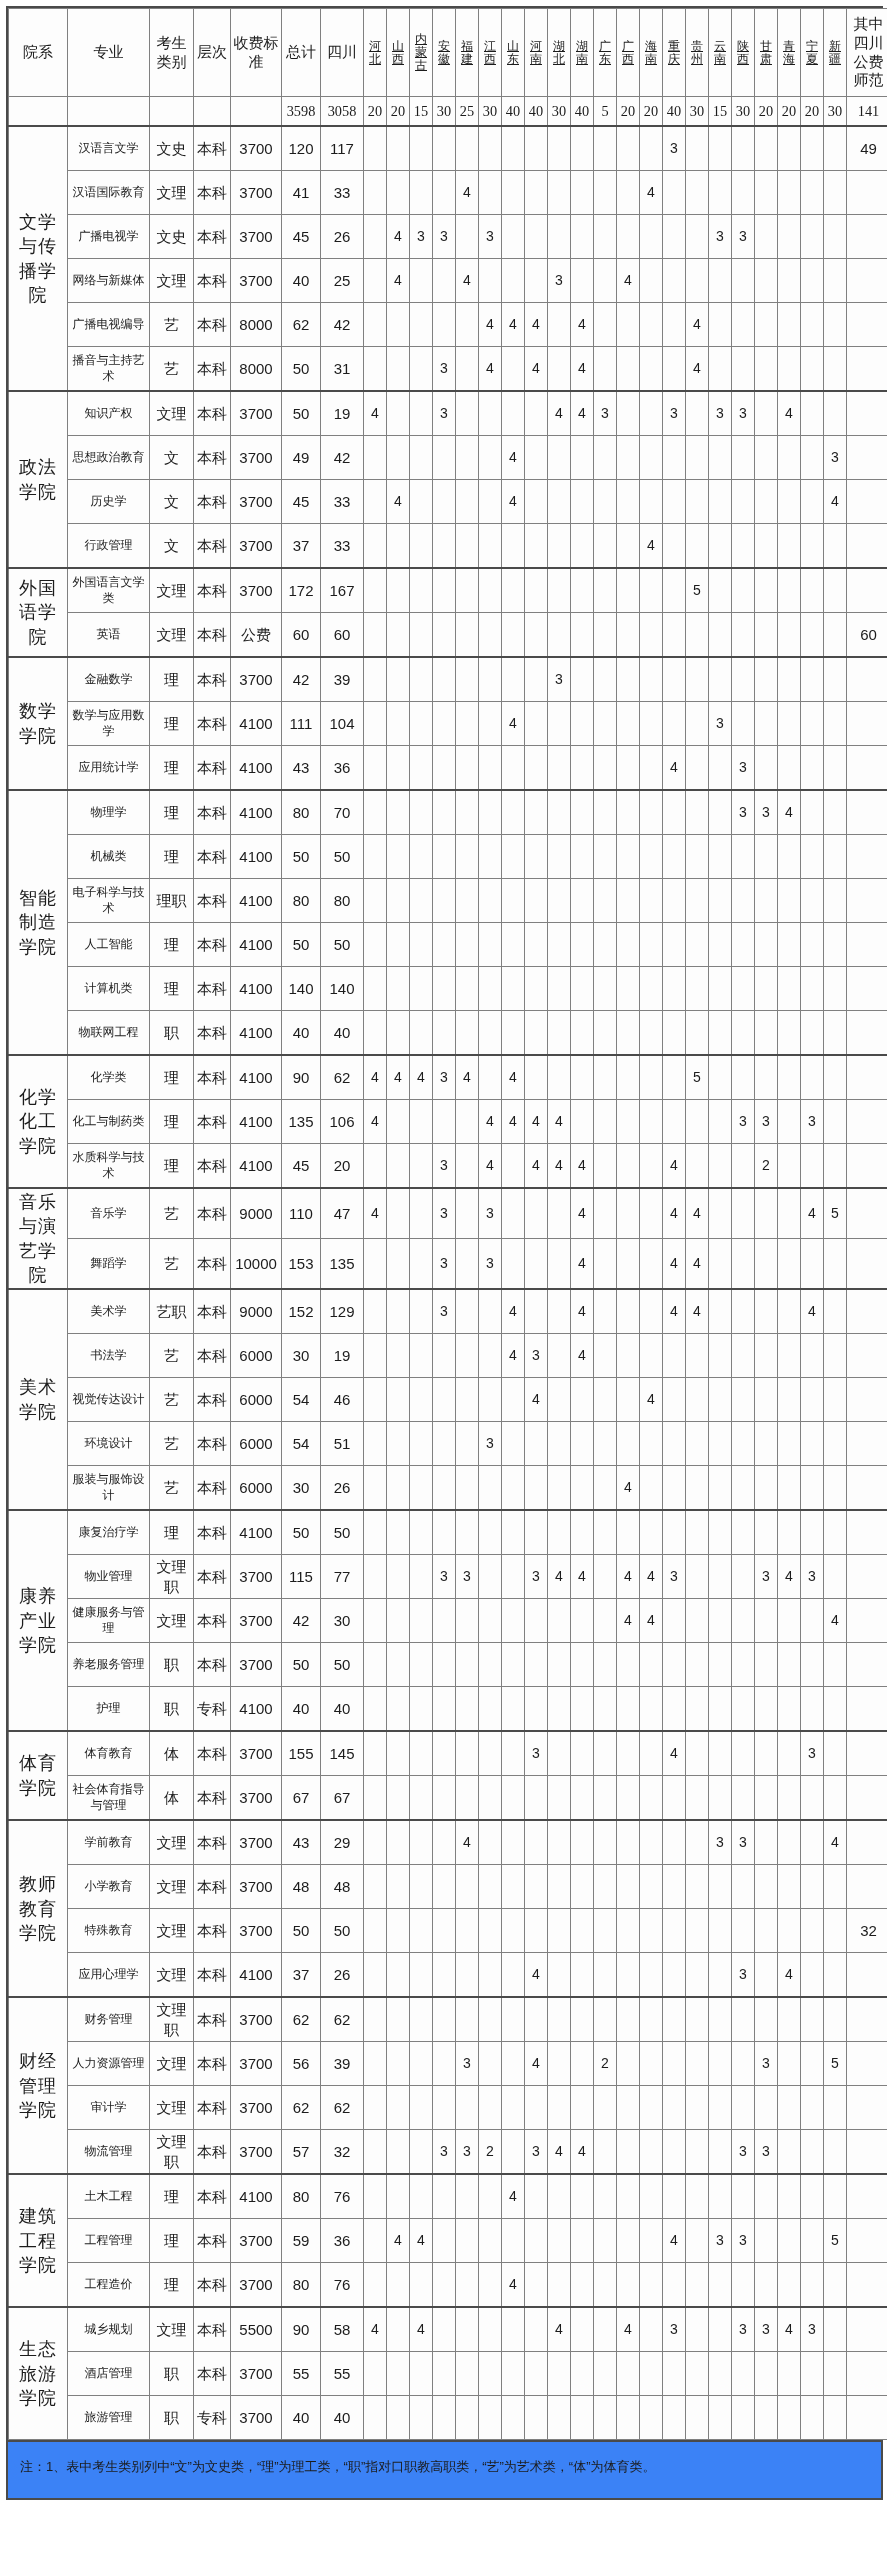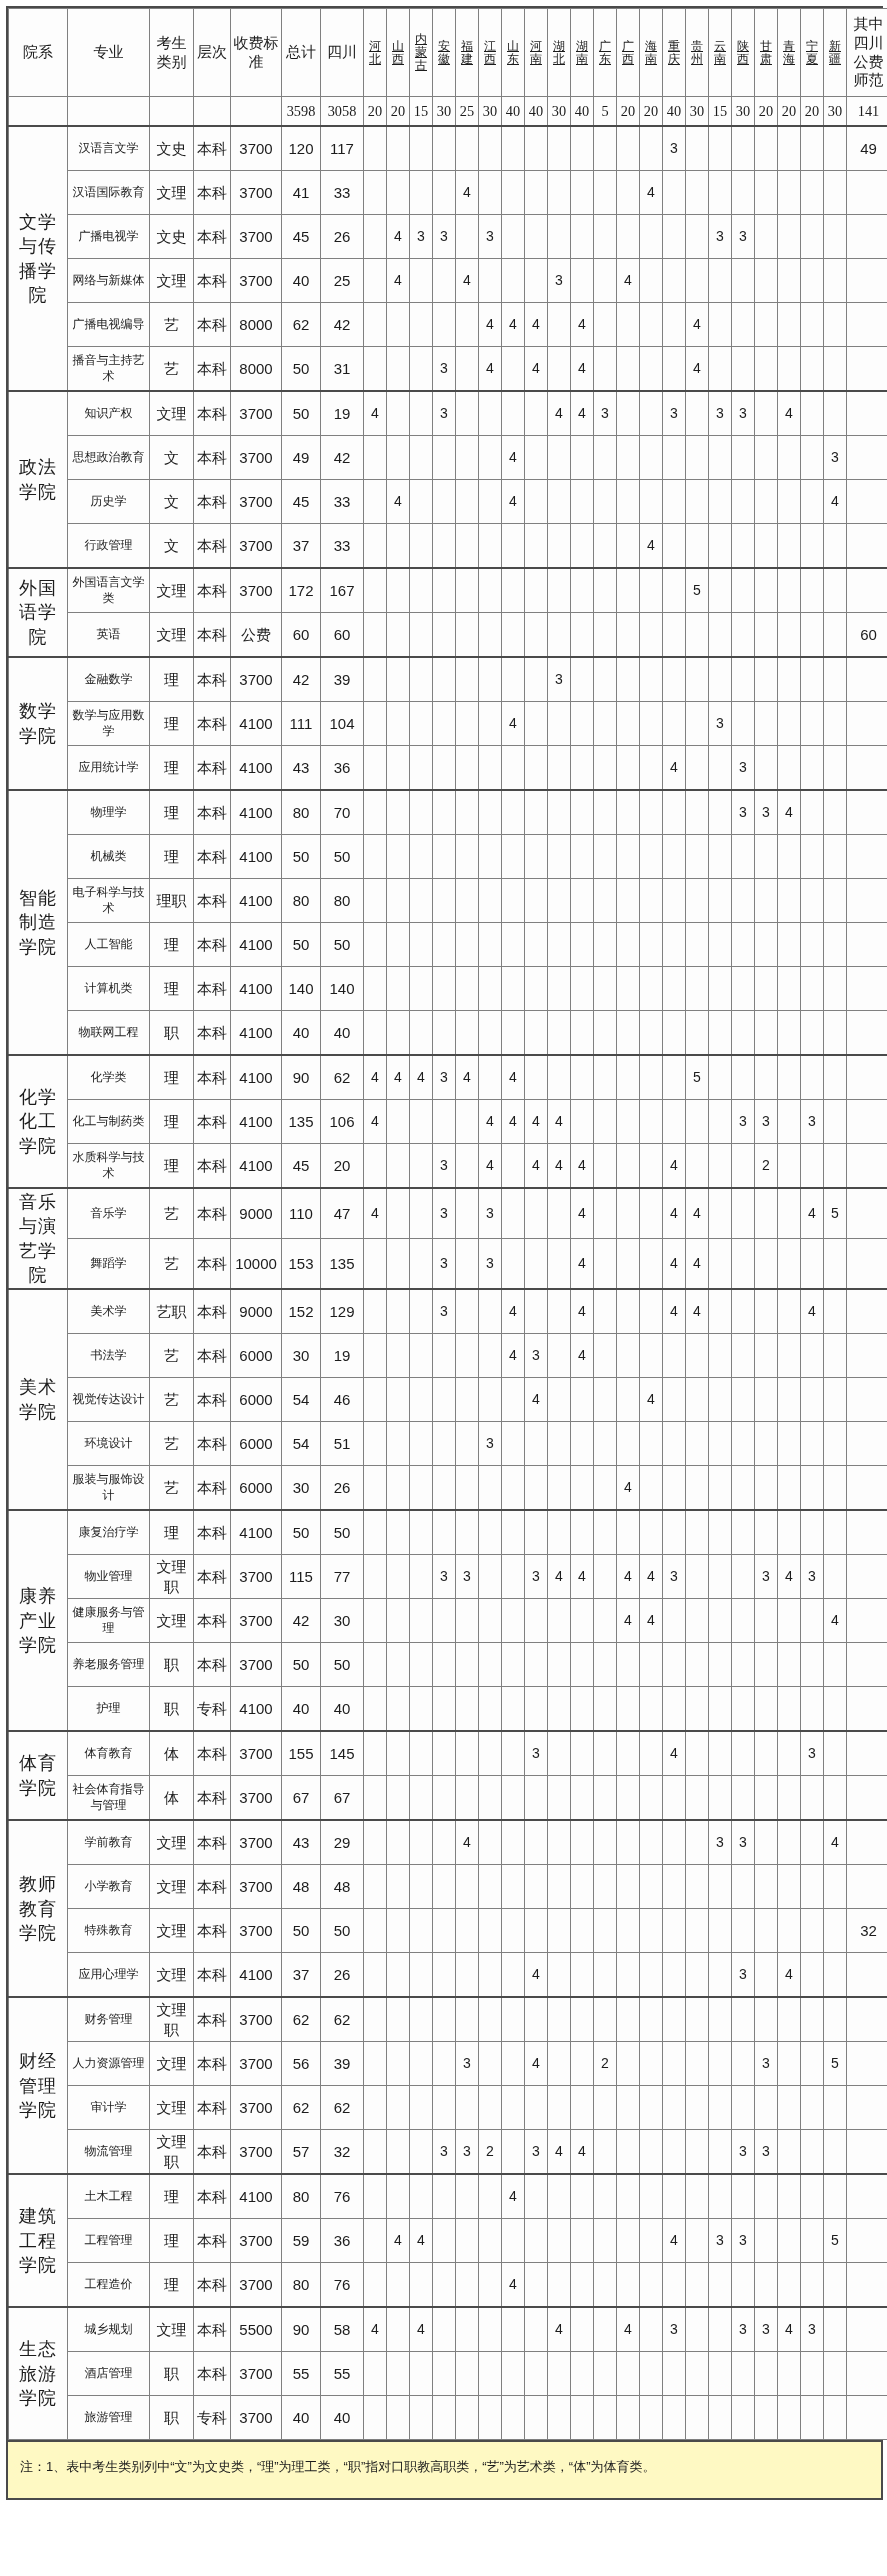--- a/index.html
+++ b/index.html
@@ -13,21 +13,21 @@
   th.prov{font-size:12px;line-height:1.08;padding:0;text-decoration:underline;}
   tr.head th{height:85px;}
   tr.totals td{height:26px;font-size:14.3px;font-family:Liberation Serif, serif;}
   td.num{font-size:15px;}
   td.pnum{font-size:14px;padding:0;}
   tbody tr.datarow td{height:41px;}
   td.college{font-size:18px;line-height:1.35;letter-spacing:1px;}
   td.major{font-size:12px;line-height:1.3;}
   td.cat,td.lvl{font-size:15px;line-height:1.3;}
   tr.group-start td{border-top:2px solid #4a4a4a;}
-  .notes{padding:14px 10px 20px 12px;font-size:13px;line-height:1.7;background:#fef9c3;
+  .notes{padding:14px 10px 20px 12px;font-size:13px;line-height:1.7;background:#3b82f6;
          border-top:2px solid #4a4a4a;}
   .notes div{white-space:normal;}
   .note2{padding-left:13px;}
 </style>
 </head>
 <body>
 
 <div class="frame">
   <table>
     <colgroup>

